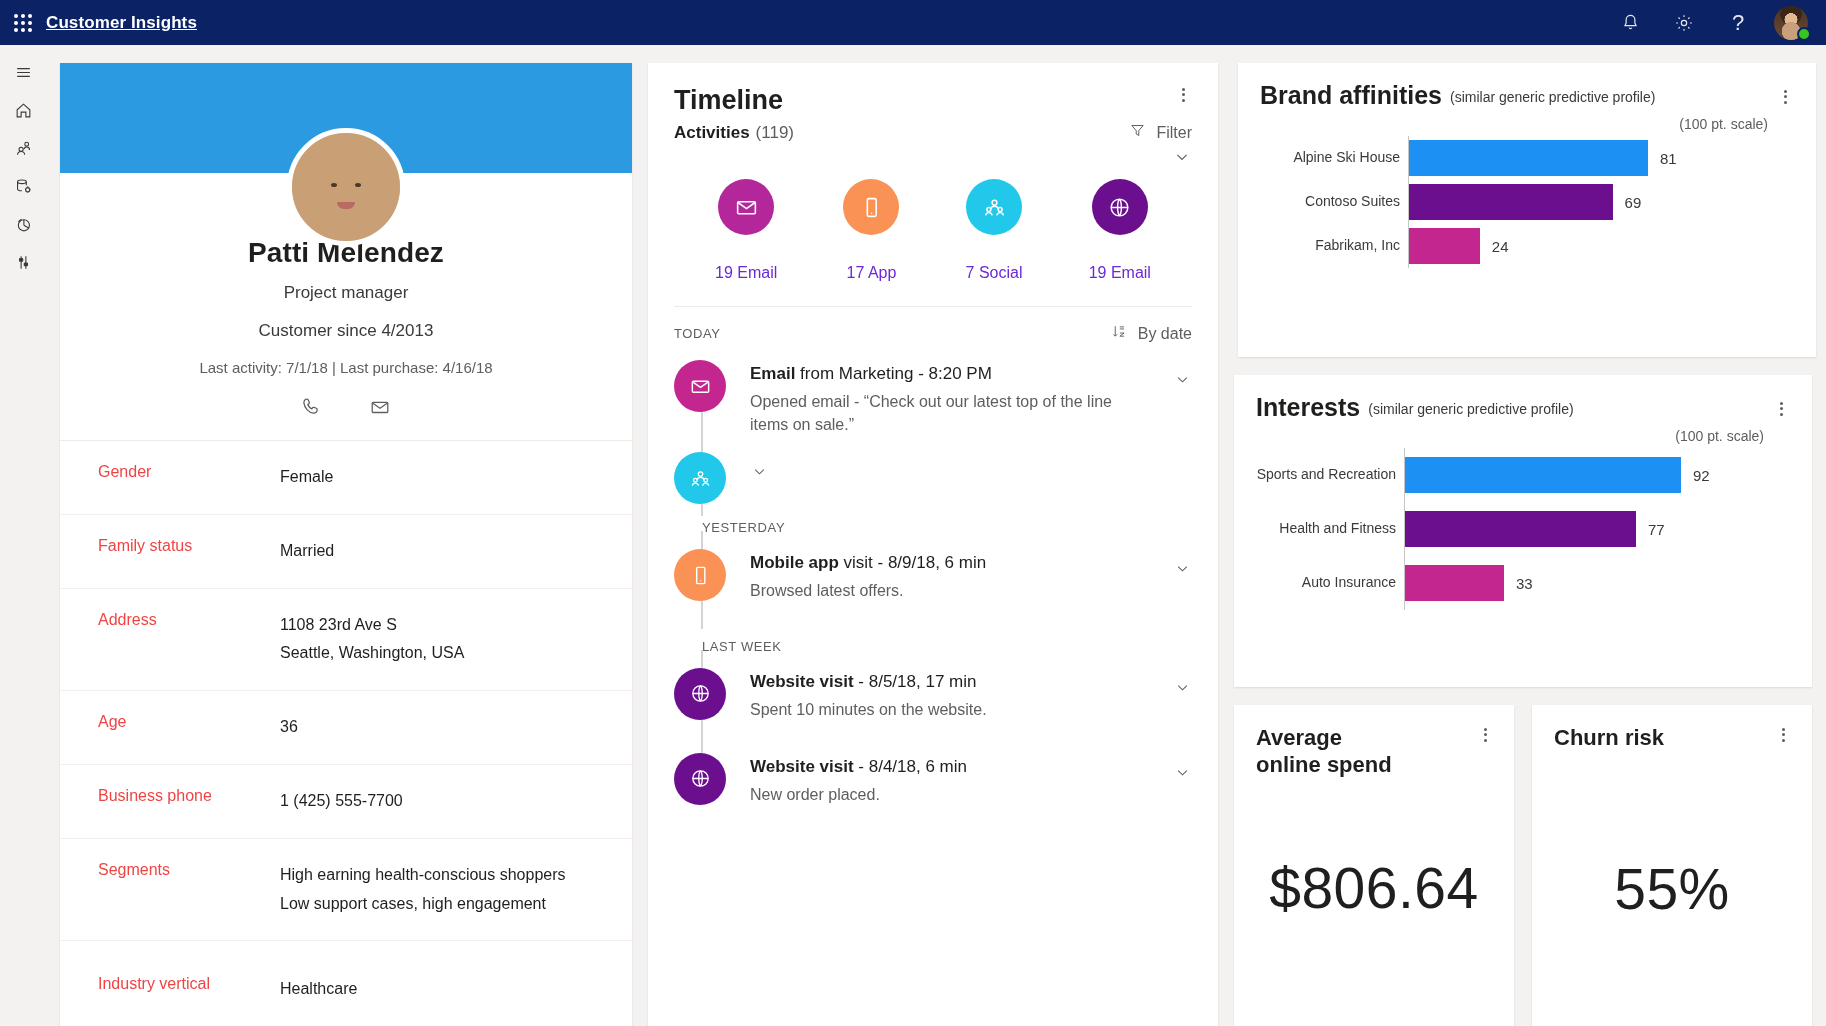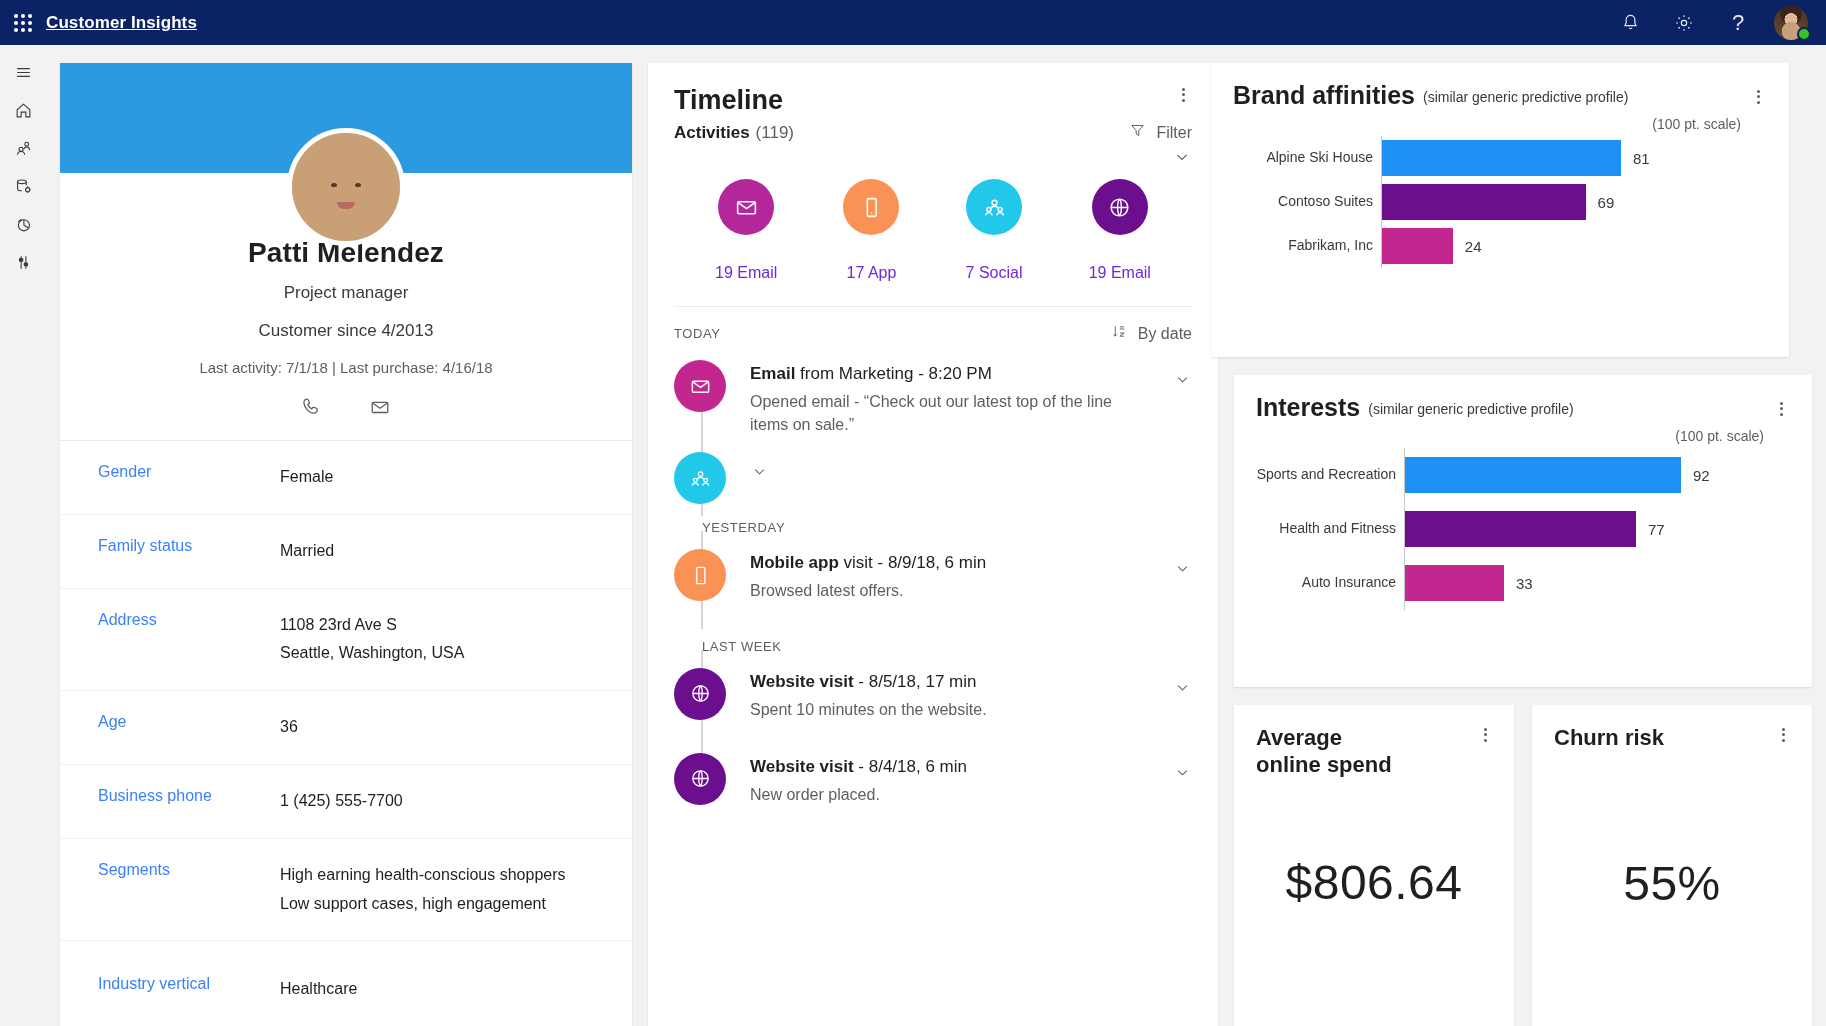--- a/index.html
+++ b/index.html
@@ -94,21 +94,21 @@
   .p-sub2 { font-size:17px; color:#3b3a39; margin-top:18px; }
   .p-meta { font-size:15px; color:#605e5c; margin-top:18px; }
   .p-actions { display:flex; justify-content:center; gap:46px; margin-top:20px; color:#605e5c; }
   .p-actions div { cursor:pointer; }
 
   .divider { height:1px; background:#edebe9; }
 
   .info-table { padding: 0 0 0 0; }
   .info-row { display:flex; padding: 22px 38px 22px 38px; border-bottom:1px solid #f1eff0; }
   .info-row:last-child { border-bottom:none; }
-  .info-label { width:182px; font-size:16px; color:#3b82f6; flex:none; }
+  .info-label { width:182px; font-size:16px; color:#ef4444; flex:none; }
   .info-value { font-size:16px; color:#201f1e; line-height:1.8; }
 
   
   .timeline-card { position:absolute; left:602px; top:18px; width:570px; height:985px; padding: 22px 0 0 0; }
   .tl-head { display:flex; align-items:flex-start; padding: 0 26px; }
   .tl-title { font-size:27px; color:#201f1e; font-weight:bold; }
   .kebab { margin-left:auto; cursor:pointer; color:#605e5c; font-size:18px; line-height:14px; letter-spacing:0; width:18px; text-align:center; }
   .kebab span { display:block; width:3px; height:3px; background:#605e5c; border-radius:50%; margin:2.5px auto; }
   .tl-filterrow { display:flex; align-items:center; padding: 6px 26px 0 26px; }
   .tl-activities { font-size:17px; color:#201f1e; font-weight:bold; }
@@ -137,21 +137,21 @@
   .tl-line { position:absolute; left:27px; top:-18px; bottom:-18px; width:2px; background:#d6d4d2; }
   .tl-bullet {
     position:relative; width:52px; height:52px; border-radius:50%;
     display:flex; align-items:center; justify-content:center;
   }
   .tl-body { flex:1; padding-top:4px; }
   .tl-etitle { font-size:17px; color:#201f1e; }
   .tl-etitle b { font-weight:bold; }
   .tl-edesc { font-size:16px; color:#605e5c; margin-top:6px; line-height:1.45; }
   .tl-echev { color:#605e5c; padding-top:10px; cursor:pointer; }
-  .brand-card { position:absolute; left:1165px; top:18px; width:578px; height:294px; }
+  .brand-card { position:absolute; left:1192px; top:18px; width:578px; height:294px; }
   .interests-card { position:absolute; left:1188px; top:330px; width:578px; height:312px; }
   .spend-card { position:absolute; left:1188px; top:660px; width:280px; height:343px; }
   .churn-card { position:absolute; left:1486px; top:660px; width:280px; height:343px; }
 
   .ch-head { display:flex; align-items:flex-start; padding: 18px 22px 0 22px; }
   .ch-title { font-size:25px; color:#201f1e; font-weight:bold; }
   .ch-sub { font-size:14px; color:#3b3a39; margin-left:8px; align-self:flex-end; padding-bottom:5px; }
   .ch-scale { text-align:right; font-size:14px; color:#605e5c; padding: 6px 48px 0 0; }
 
   .bars { position:relative; padding: 4px 22px 0 22px; }
@@ -159,21 +159,21 @@
   .bar-cat {
     width:148px; flex:none; text-align:right; padding-right:8px;
     font-size:14px; color:#3b3a39; line-height:1.25;
   }
   .bar-track { position:relative; flex:1; height:100%; display:flex; align-items:center; border-left:1px solid #c8c6c4; }
   .bar-fill { height:36px; }
   .bar-val { font-size:15px; color:#3b3a39; margin-left:12px; white-space:nowrap; }
 
   .kpi-head { display:flex; align-items:flex-start; padding: 20px 20px 0 22px; }
   .kpi-title { font-size:22px; color:#201f1e; font-weight:bold; line-height:1.22; }
-  .kpi-value { text-align:center; font-size:48px; color:#201f1e; margin-top:76px; letter-spacing:.5px; }
+  .kpi-value { text-align:center; font-size:57px; color:#201f1e; margin-top:76px; letter-spacing:.5px; }
 </style>
 </head>
 <body>
 
 <div class="topbar">
   <div class="waffle">
     <div class="waffle-grid">
         <i></i>
         <i></i>
         <i></i>

